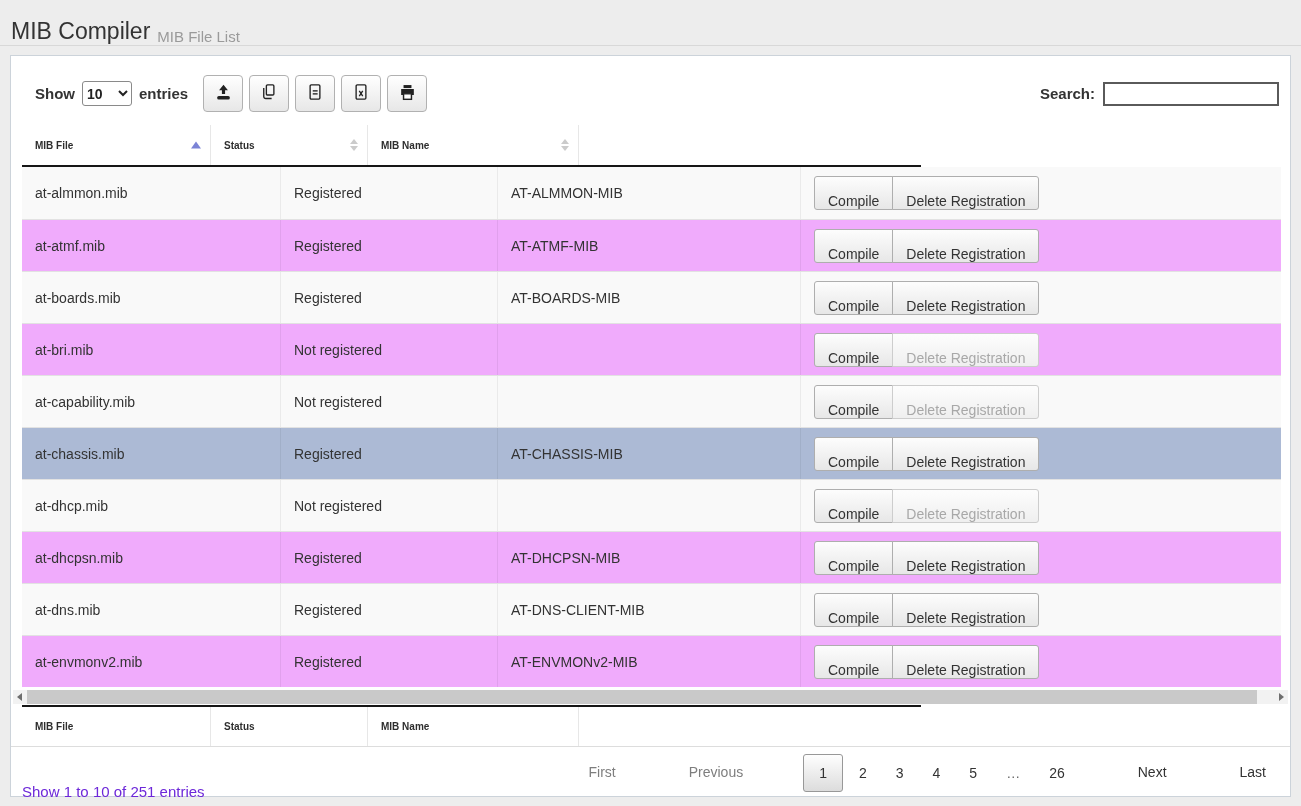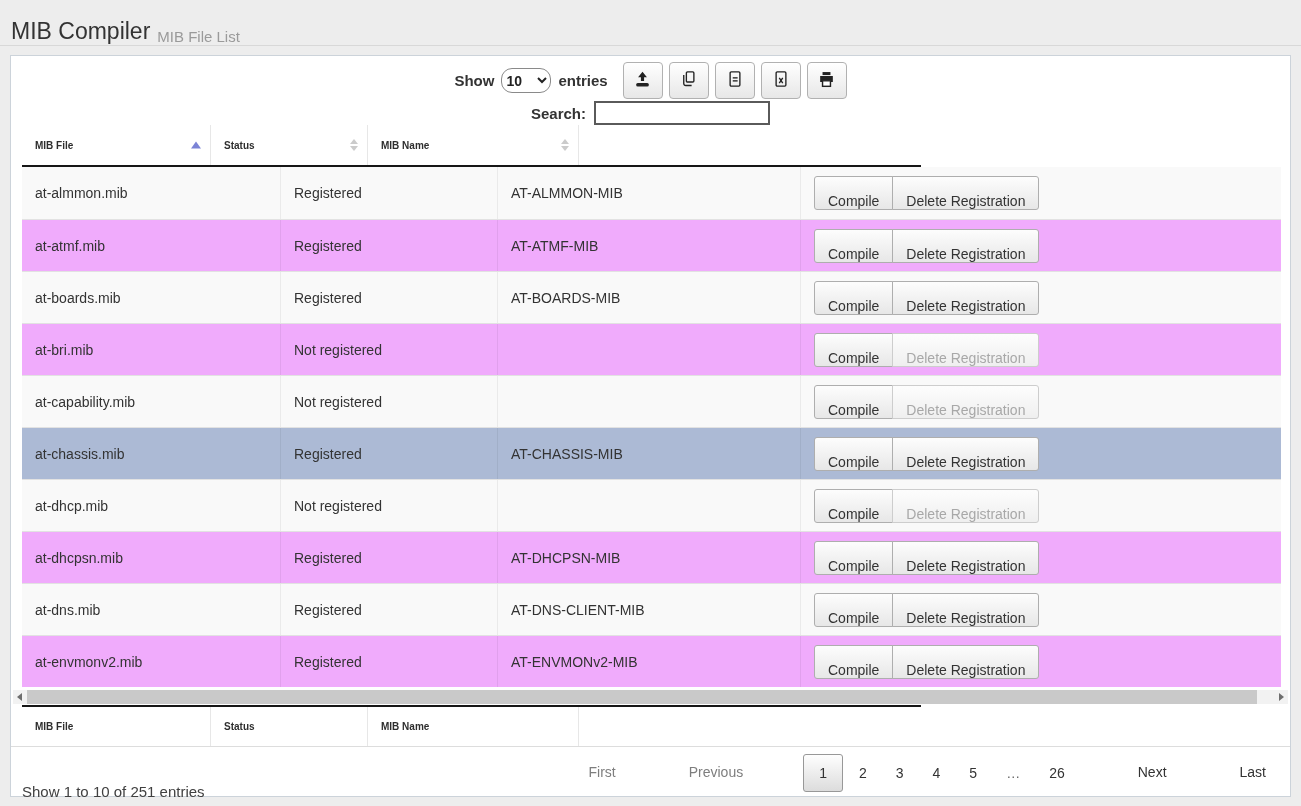--- a/index.html
+++ b/index.html
@@ -19,25 +19,25 @@
     display:flex; align-items:flex-end; padding:12px 0 0 11px; }
   .page-title{ font-size:23px; font-weight:400; color:#333; }
   .page-subtitle{ font-size:15px; color:#9a9a9a; margin-left:7px; }
 
   
   .card{ position:absolute; left:10px; top:55px; width:1281px; height:742px;
     background:#fff; border:1px solid #ccd3da; }
 
   
   .toolbar{ height:69px; display:flex; align-items:center;
-    justify-content:space-between; padding:6px 11px 0 11px;flex-direction:column; }
+    justify-content:space-between; padding:6px 11px 0 24px; }
   .toolbar-left{ display:flex; align-items:center; }
   .bold-label{ font-weight:bold; font-size:15px; color:#333; }
   .length-select{ width:50px; height:25px; margin:0 7px; font-weight:bold;
-    font-size:14px; color:#222; border:1px solid #8a8a8a; border-radius:11px;
+    font-size:14px; color:#222; border:1px solid #8a8a8a; border-radius:3px;
     background:#fff; font-family:"Liberation Sans",sans-serif; }
   .icon-btn{ width:40px; height:37px; margin-left:6px; border:1px solid #b1b1b1;
     border-radius:4px; background:linear-gradient(#ffffff,#e7e7e7);
     display:inline-flex; align-items:center; justify-content:center; cursor:pointer; }
   .icon-btn:first-of-type{ margin-left:15px; }
   .toolbar-right{ display:flex; align-items:center; }
   .search-input{ width:176px; height:24px; margin-left:8px;
     border:2px solid #5a5a5a; background:#fff; font-size:14px; padding:0 5px;
     font-family:"Liberation Sans",sans-serif; }
 
@@ -88,21 +88,21 @@
   .hs-thumb{ position:absolute; left:1px; top:0; height:14px; width:98.5%;
     background:#c9c9c9; cursor:grab; }
 
   
   .tfoot{ display:flex; width:899px; margin-left:11px; height:41px;
     border-top:2px solid #161616; }
 
   
   .bottom-bar{ border-top:1px solid #dddddd; height:53px; display:flex;
     align-items:center; padding:0 11px; }
-  .entries-info{ font-size:15px; color:#404040;margin-top:36px; }
+  .entries-info{ font-size:15px; color:#6d28d9;margin-top:36px; }
   .pagination{ display:flex; align-items:flex-start; margin-left:auto;gap:44px; }
   .page-item{ padding:10px 13px; font-size:14px; color:#333; cursor:pointer;
     margin-left:3px; }
   .page-item.muted{ color:#7e7e7e; }
   .page-item.ellipsis{ color:#666; cursor:default; }
   .page-item.current{ border:1px solid #989898; border-radius:3px;
     background:linear-gradient(#fefefe,#dcdcdc); padding:10px 15px; }
 </style>
 </head>
 <body style="--selected-row: #acbad5; --stripe-row: #f9f9f9; --sort-active: #7b83d6;">

